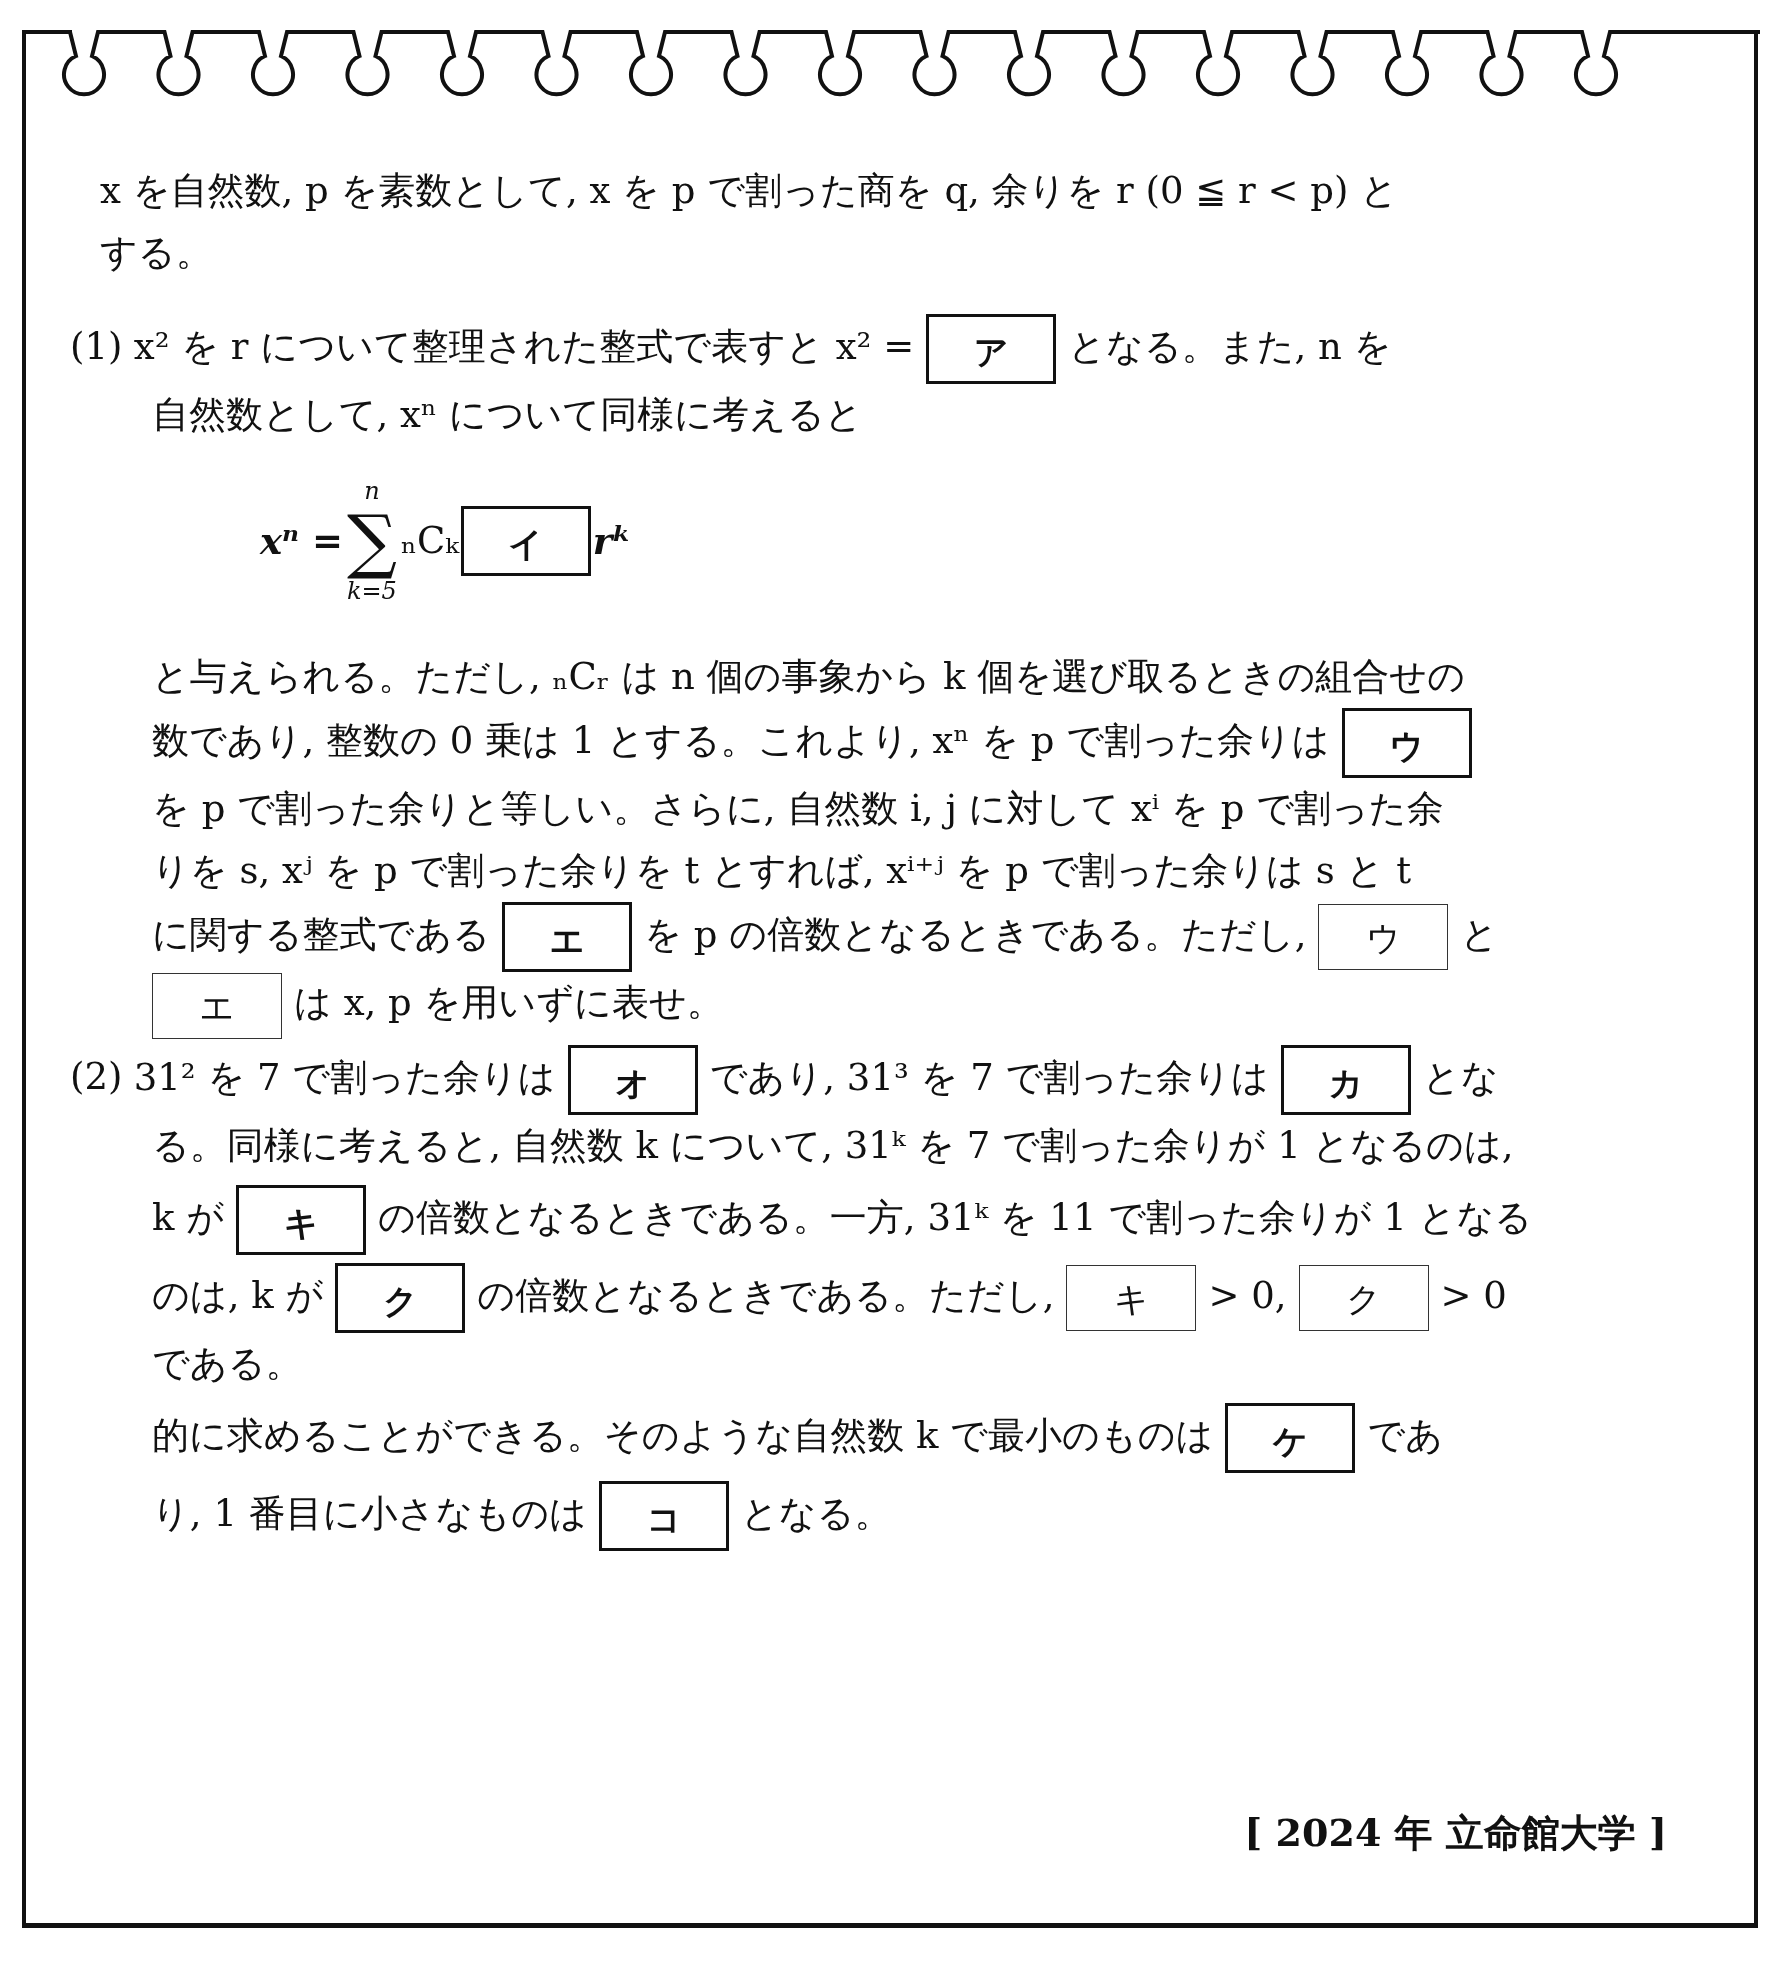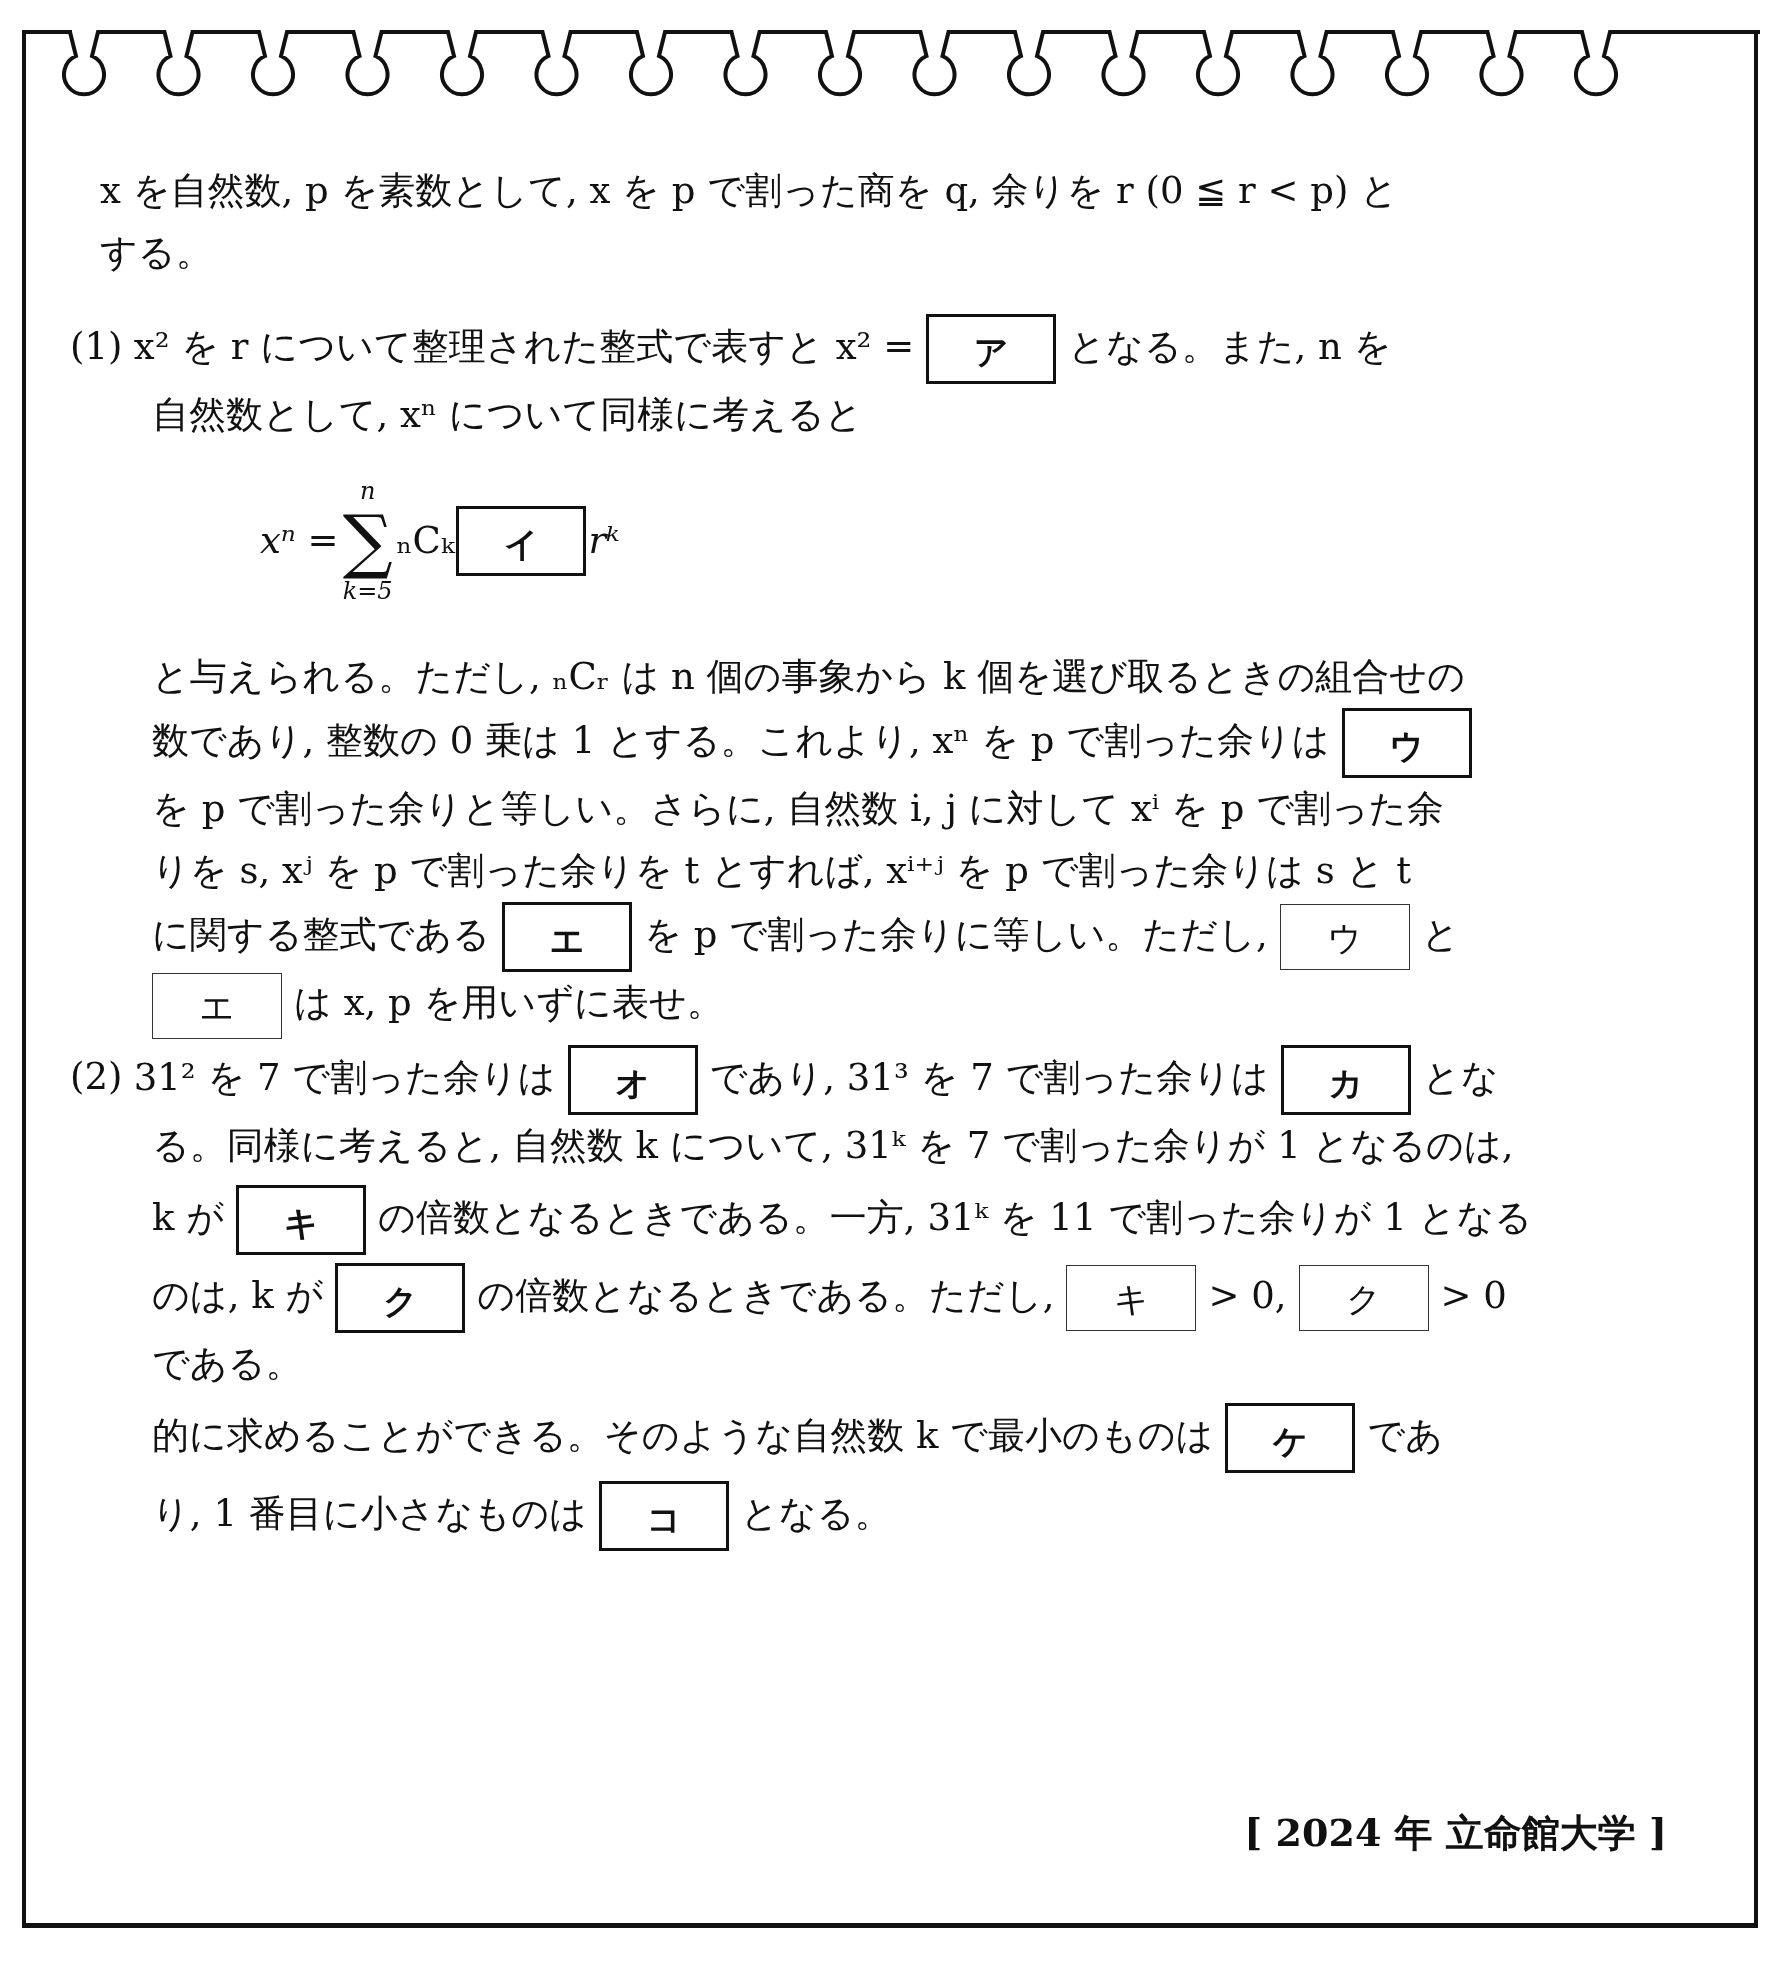--- a/index.html
+++ b/index.html
@@ -2,21 +2,21 @@
 <html><head>
 <meta charset="utf-8">
 <style>
   html, body { margin:0; padding:0; background:#ffffff; }
   body { width:1783px; height:1966px; position:relative; overflow:hidden;
          font-family: "DejaVu Serif", "Liberation Serif", serif; color:#111; }
   .frame { position:absolute; left:22px; top:30px; width:1736px; height:1898px;
            border-left:4px solid #111; border-right:4px solid #111; border-bottom:5px solid #111; box-sizing:border-box; }
   .rings { position:absolute; left:22px; top:28px; width:1740px; height:80px; }
   .content { position:absolute; left:100px; top:160px; width:1580px; font-size:37px; line-height:62px; }
-  .m { font-style:italic; font-family:"DejaVu Serif","Liberation Serif",serif; }
+  .m { font-style:italic; font-family:"DejaVu Serif","Liberation Serif",serif;font-weight:bold; }
   .line { white-space:nowrap; }
   .indent { padding-left:52px; }
   .box { display:inline-block; border:3px solid #111; width:130px; height:70px; line-height:70px;
          text-align:center; vertical-align:middle; font-family:"DejaVu Sans","Liberation Sans",sans-serif;
          font-weight:bold; font-size:34px; box-sizing:border-box; margin:0 12px; }
   .box.thin { border:1.5px solid #333; font-weight:normal; height:66px; line-height:66px; }
   .formula { display:flex; align-items:center; margin:20px 0 30px 160px; height:150px; }
   .sigma { display:inline-flex; flex-direction:column; align-items:center; margin:0 4px; }
   .sigma .big { font-size:70px; line-height:70px; }
   .sigma .lim { font-size:24px; line-height:30px; font-style:italic; }
@@ -60,21 +60,21 @@
     <span class="m">rᵏ</span>
   </div>
 
   <div class="line indent">と与えられる。ただし, ₙCᵣ は n 個の事象から k 個を選び取るときの組合せの</div>
   <div class="line indent">
     <span>数であり, 整数の 0 乗は 1 とする。これより, xⁿ を p で割った余りは</span><span class="box">ウ</span>
   </div>
   <div class="line indent">を p で割った余りと等しい。さらに, 自然数 i, j に対して xⁱ を p で割った余</div>
   <div class="line indent">りを s, xʲ を p で割った余りを t とすれば, xⁱ⁺ʲ を p で割った余りは s と t</div>
   <div class="line indent">
-    <span>に関する整式である</span><span class="box">エ</span><span>を p で割った余りに等しい。ただし,</span><span class="box thin">ウ</span><span>と</span>
+    <span>に関する整式である</span><span class="box">エ</span><span>を p の倍数となるときである。ただし,</span><span class="box thin">ウ</span><span>と</span>
   </div>
   <div class="line indent">
     <span class="box thin" style="margin-left:0">エ</span><span>は x, p を用いずに表せ。</span>
   </div>
 
   <div class="line" style="margin-top:6px">
     <span class="label">(2)</span>
     <span>31² を 7 で割った余りは</span><span class="box">オ</span><span>であり, 31³ を 7 で割った余りは</span><span class="box">カ</span><span>とな</span>
   </div>
   <div class="line indent">る。同様に考えると, 自然数 k について, 31ᵏ を 7 で割った余りが 1 となるのは,</div>

